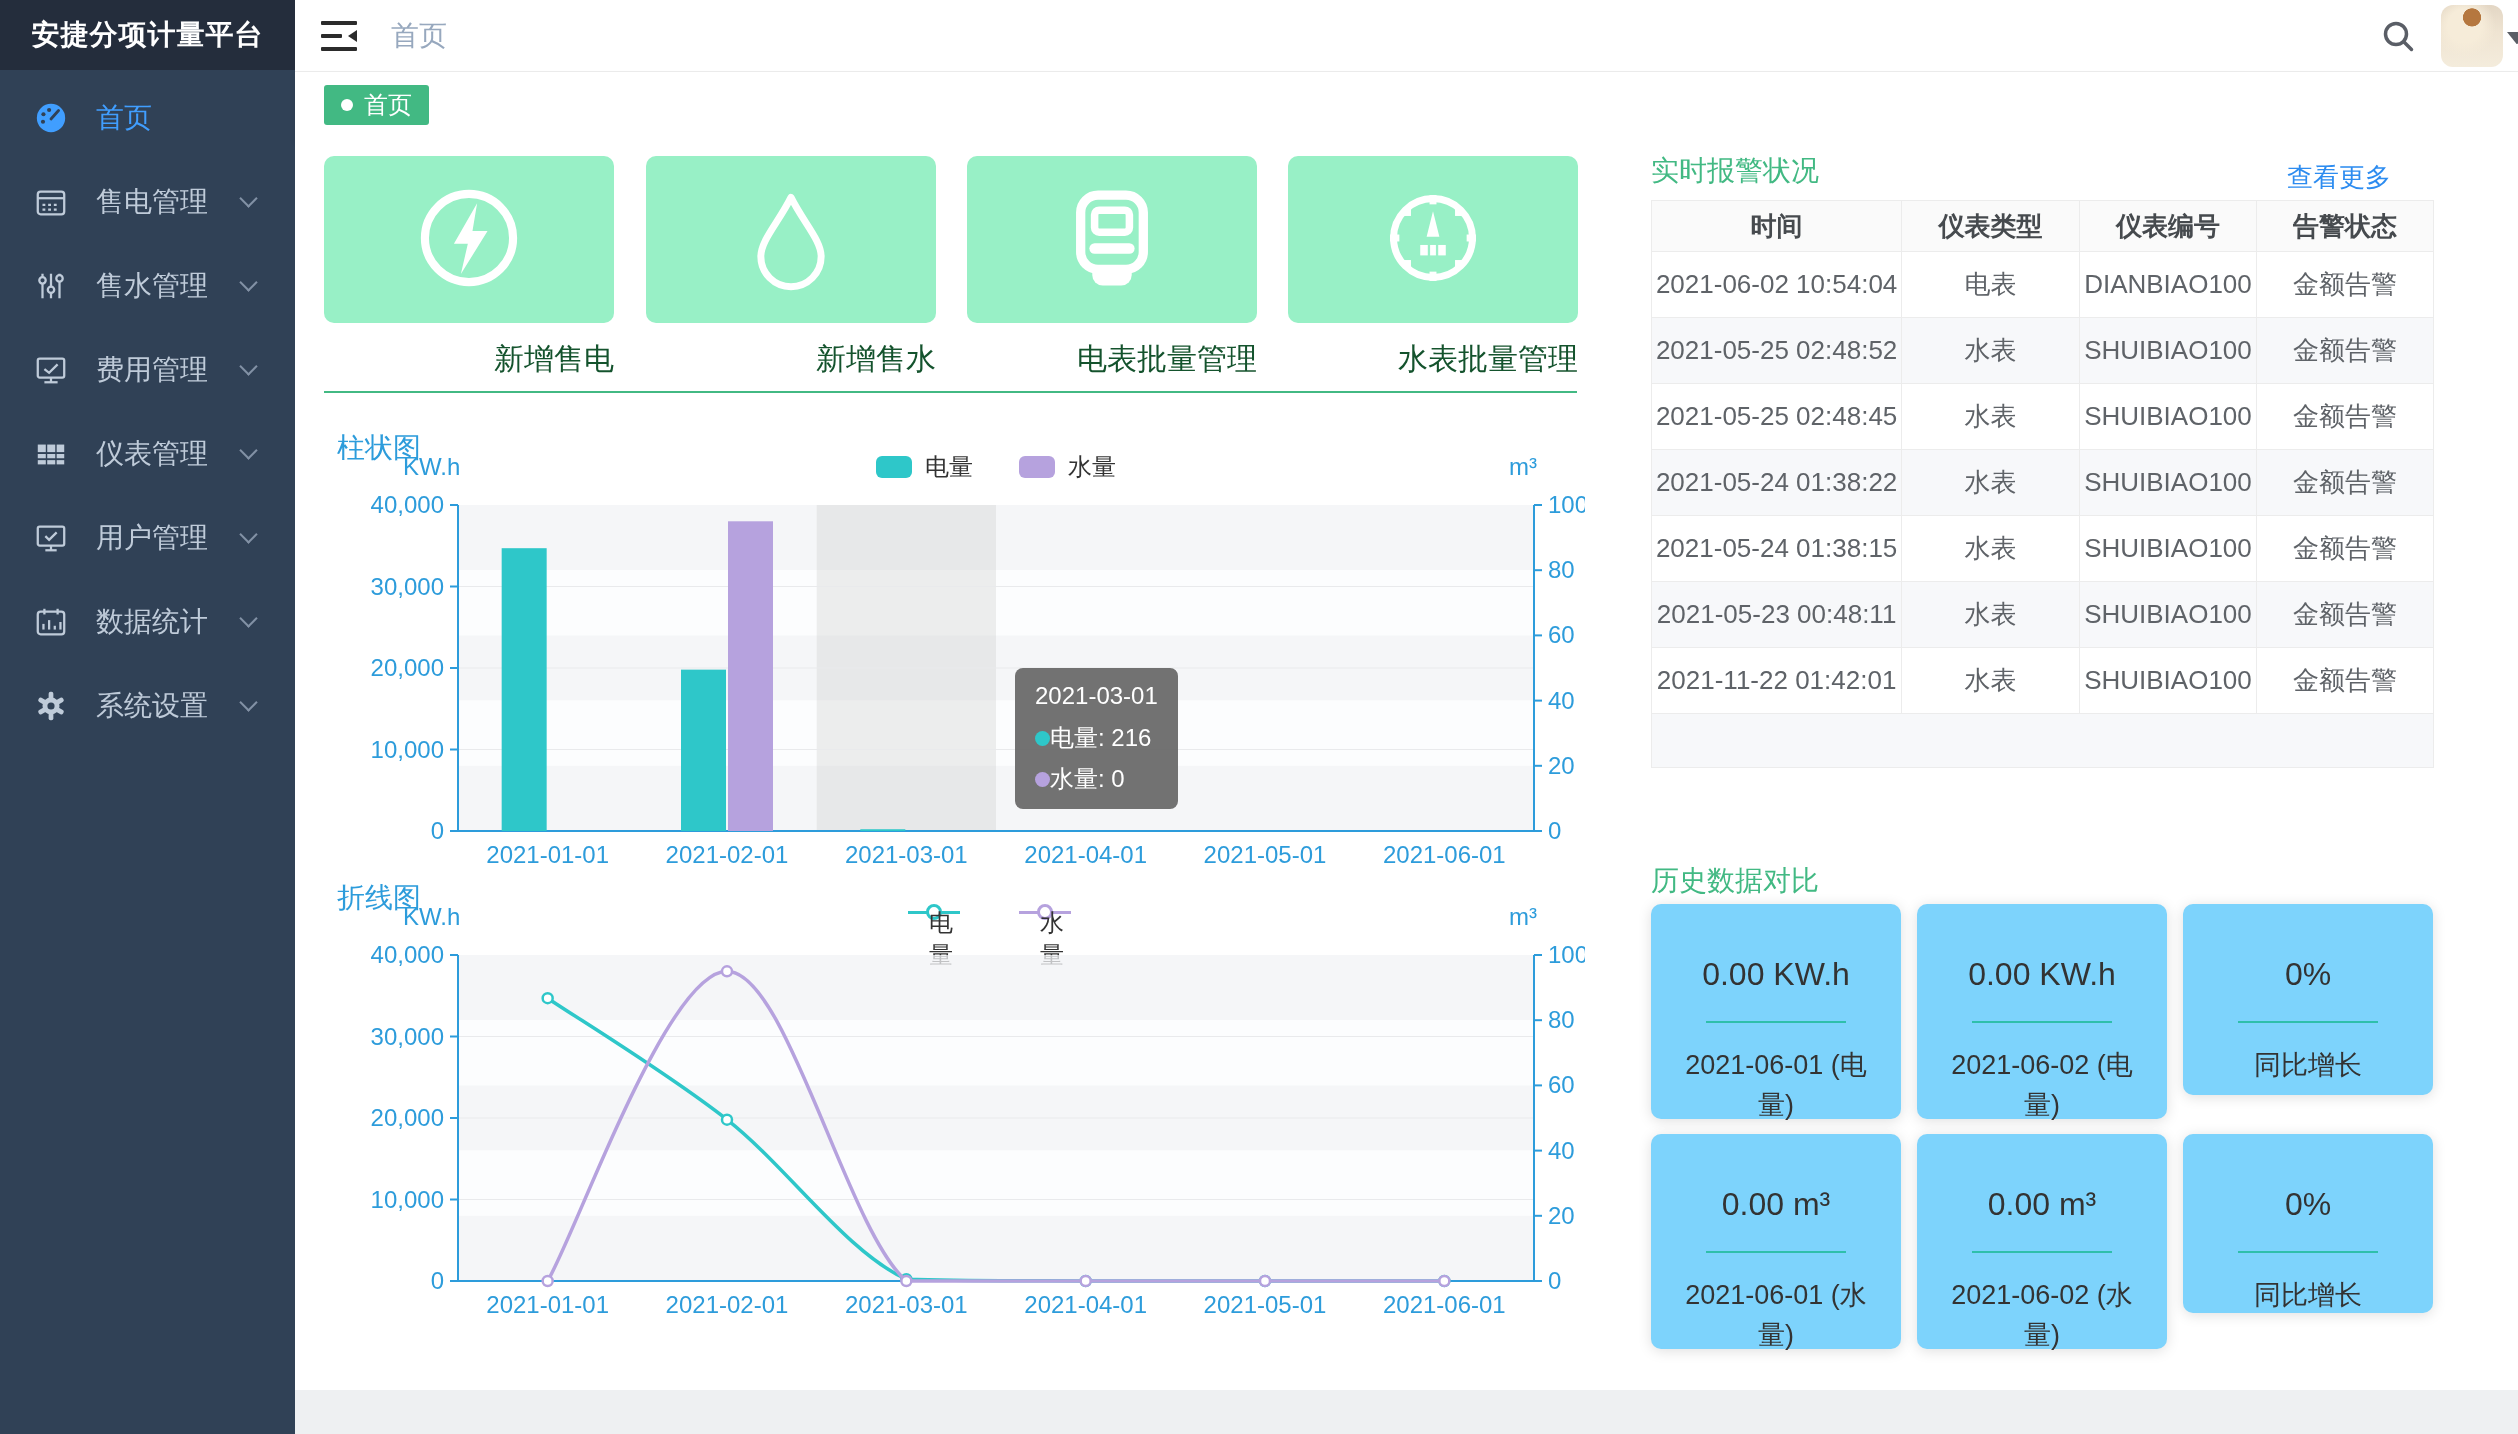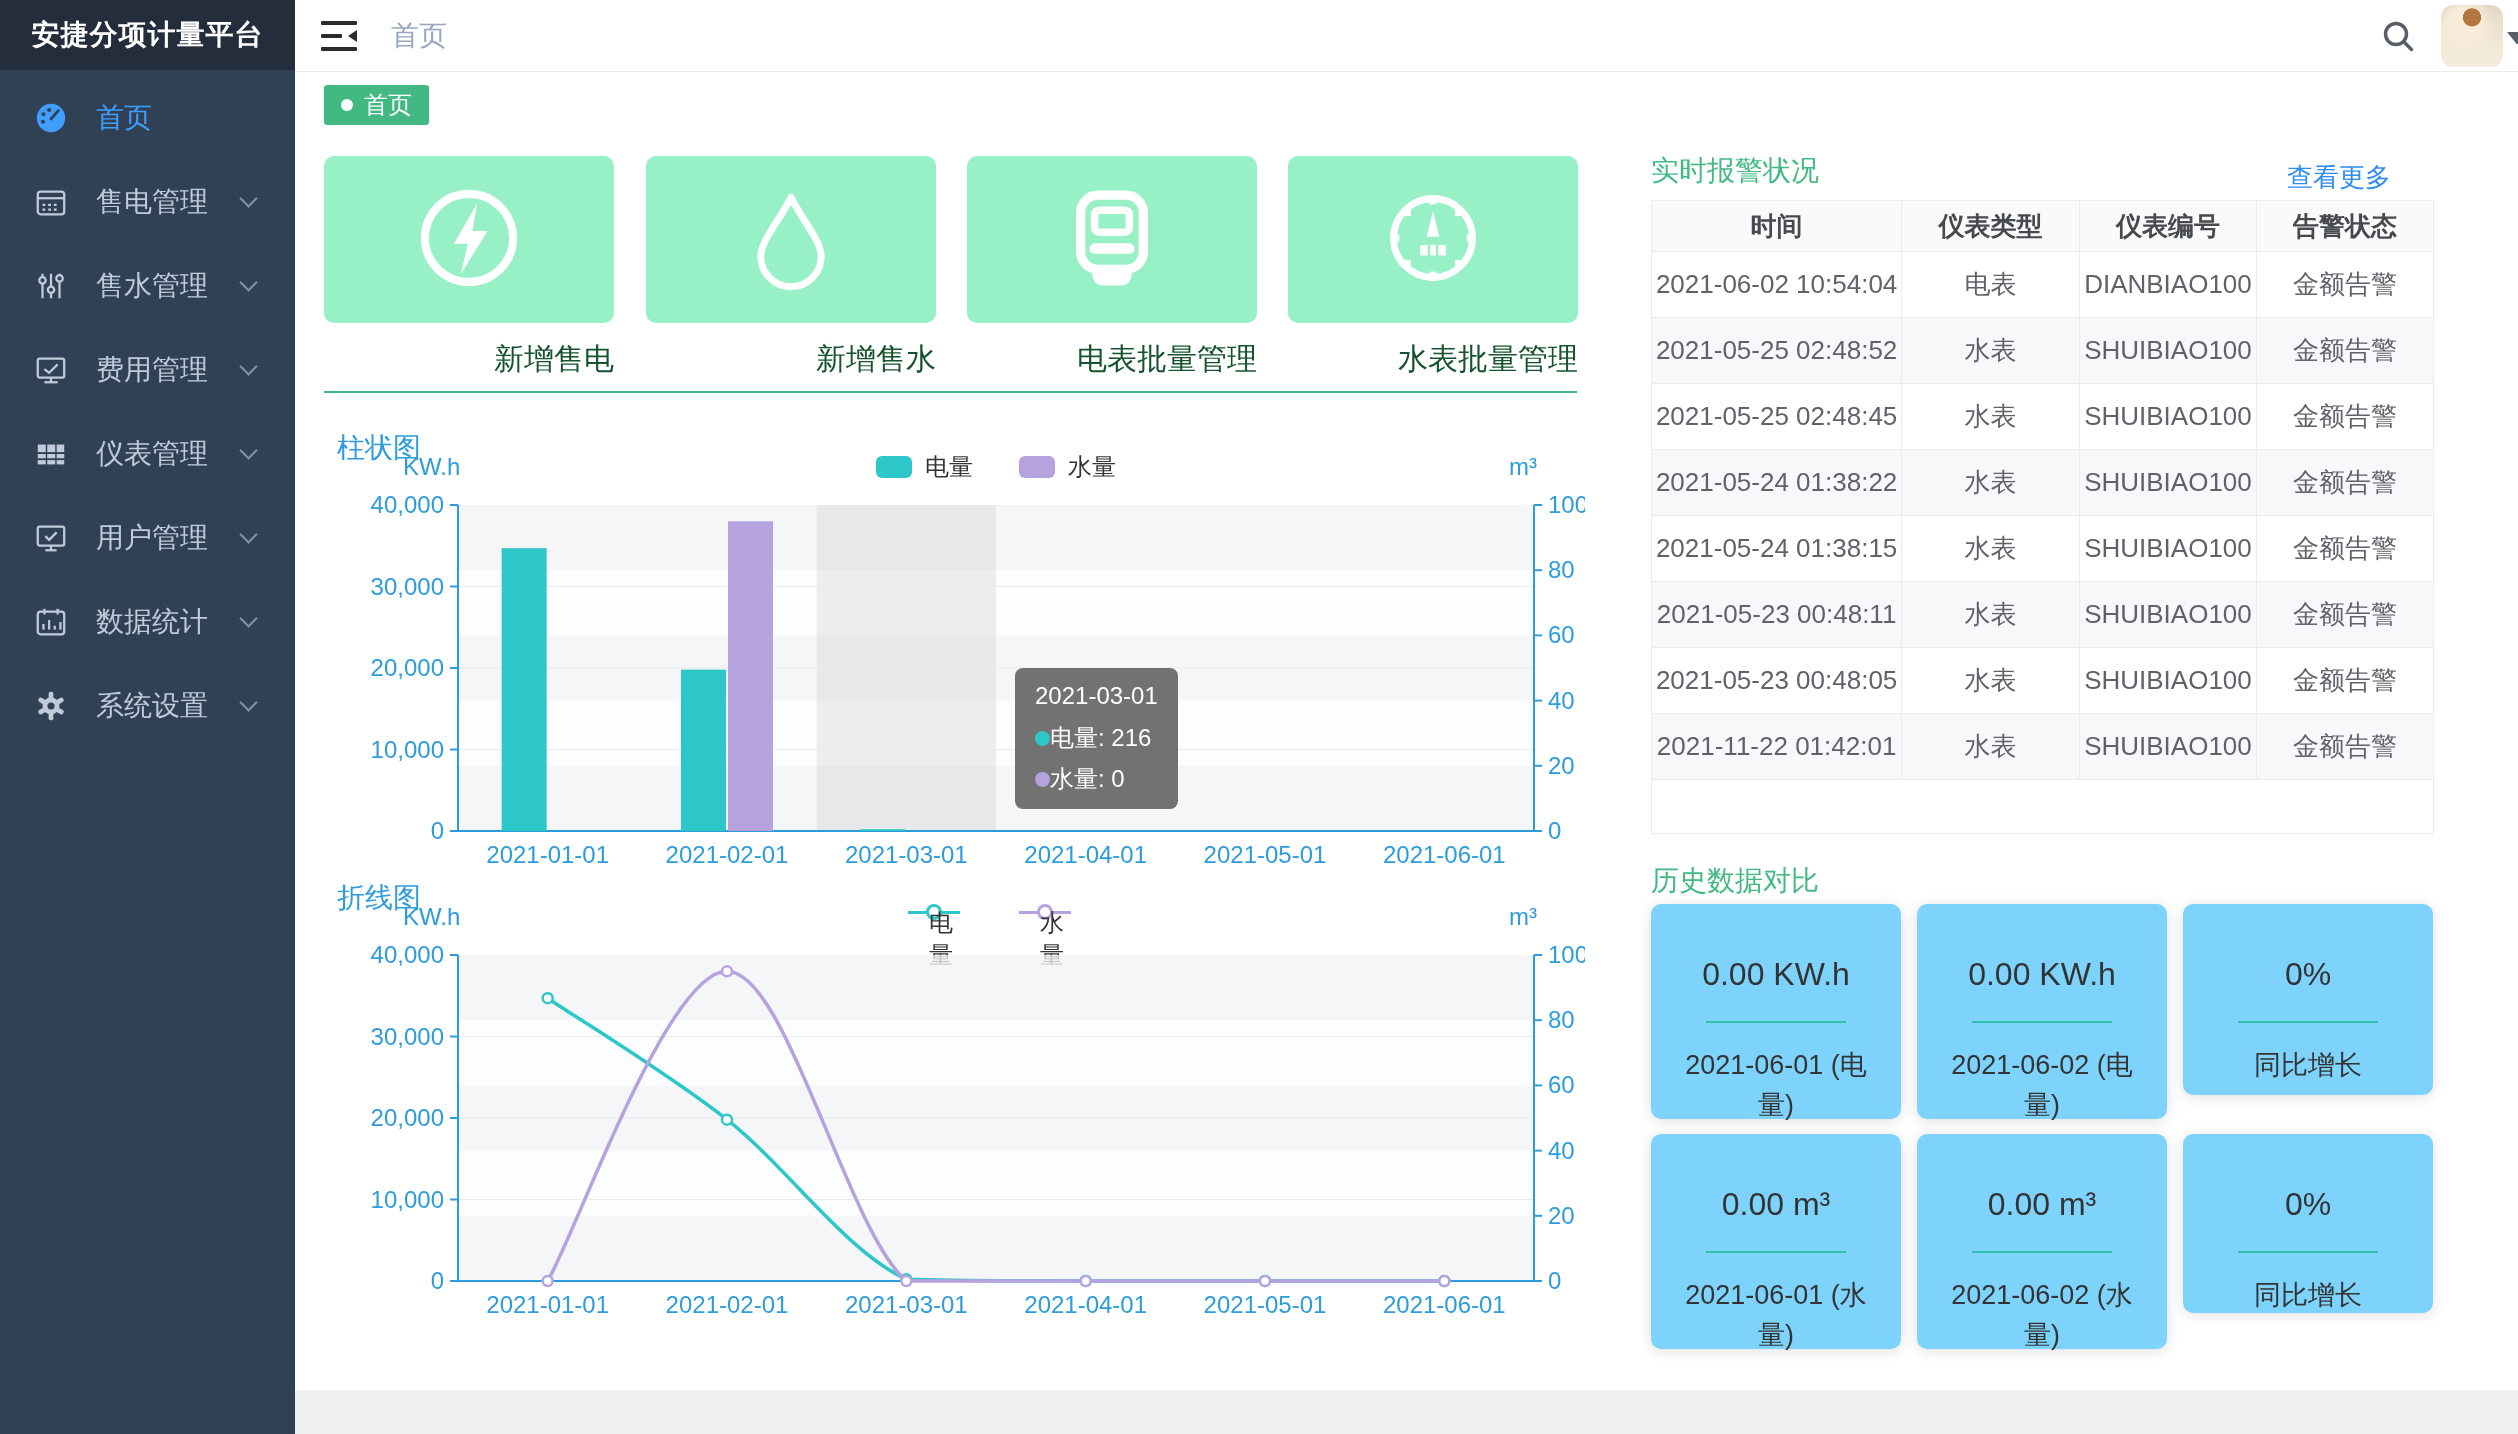--- a/index.html
+++ b/index.html
@@ -494,26 +494,20 @@
           <td>SHUIBIAO100</td>
           <td>金额告警</td>
         </tr>
         <tr>
           <td>2021-05-23 00:48:11</td>
           <td>水表</td>
           <td>SHUIBIAO100</td>
           <td>金额告警</td>
         </tr>
         <tr>
-          <td>2021-05-23 00:48:05</td>
-          <td>水表</td>
-          <td>SHUIBIAO100</td>
-          <td>金额告警</td>
-        </tr>
-        <tr>
           <td>2021-11-22 01:42:01</td>
           <td>水表</td>
           <td>SHUIBIAO100</td>
           <td>金额告警</td>
         </tr>
         <tr class="empty-row">
           <td colspan="4"></td>
         </tr>
       </tbody>
   </table>

